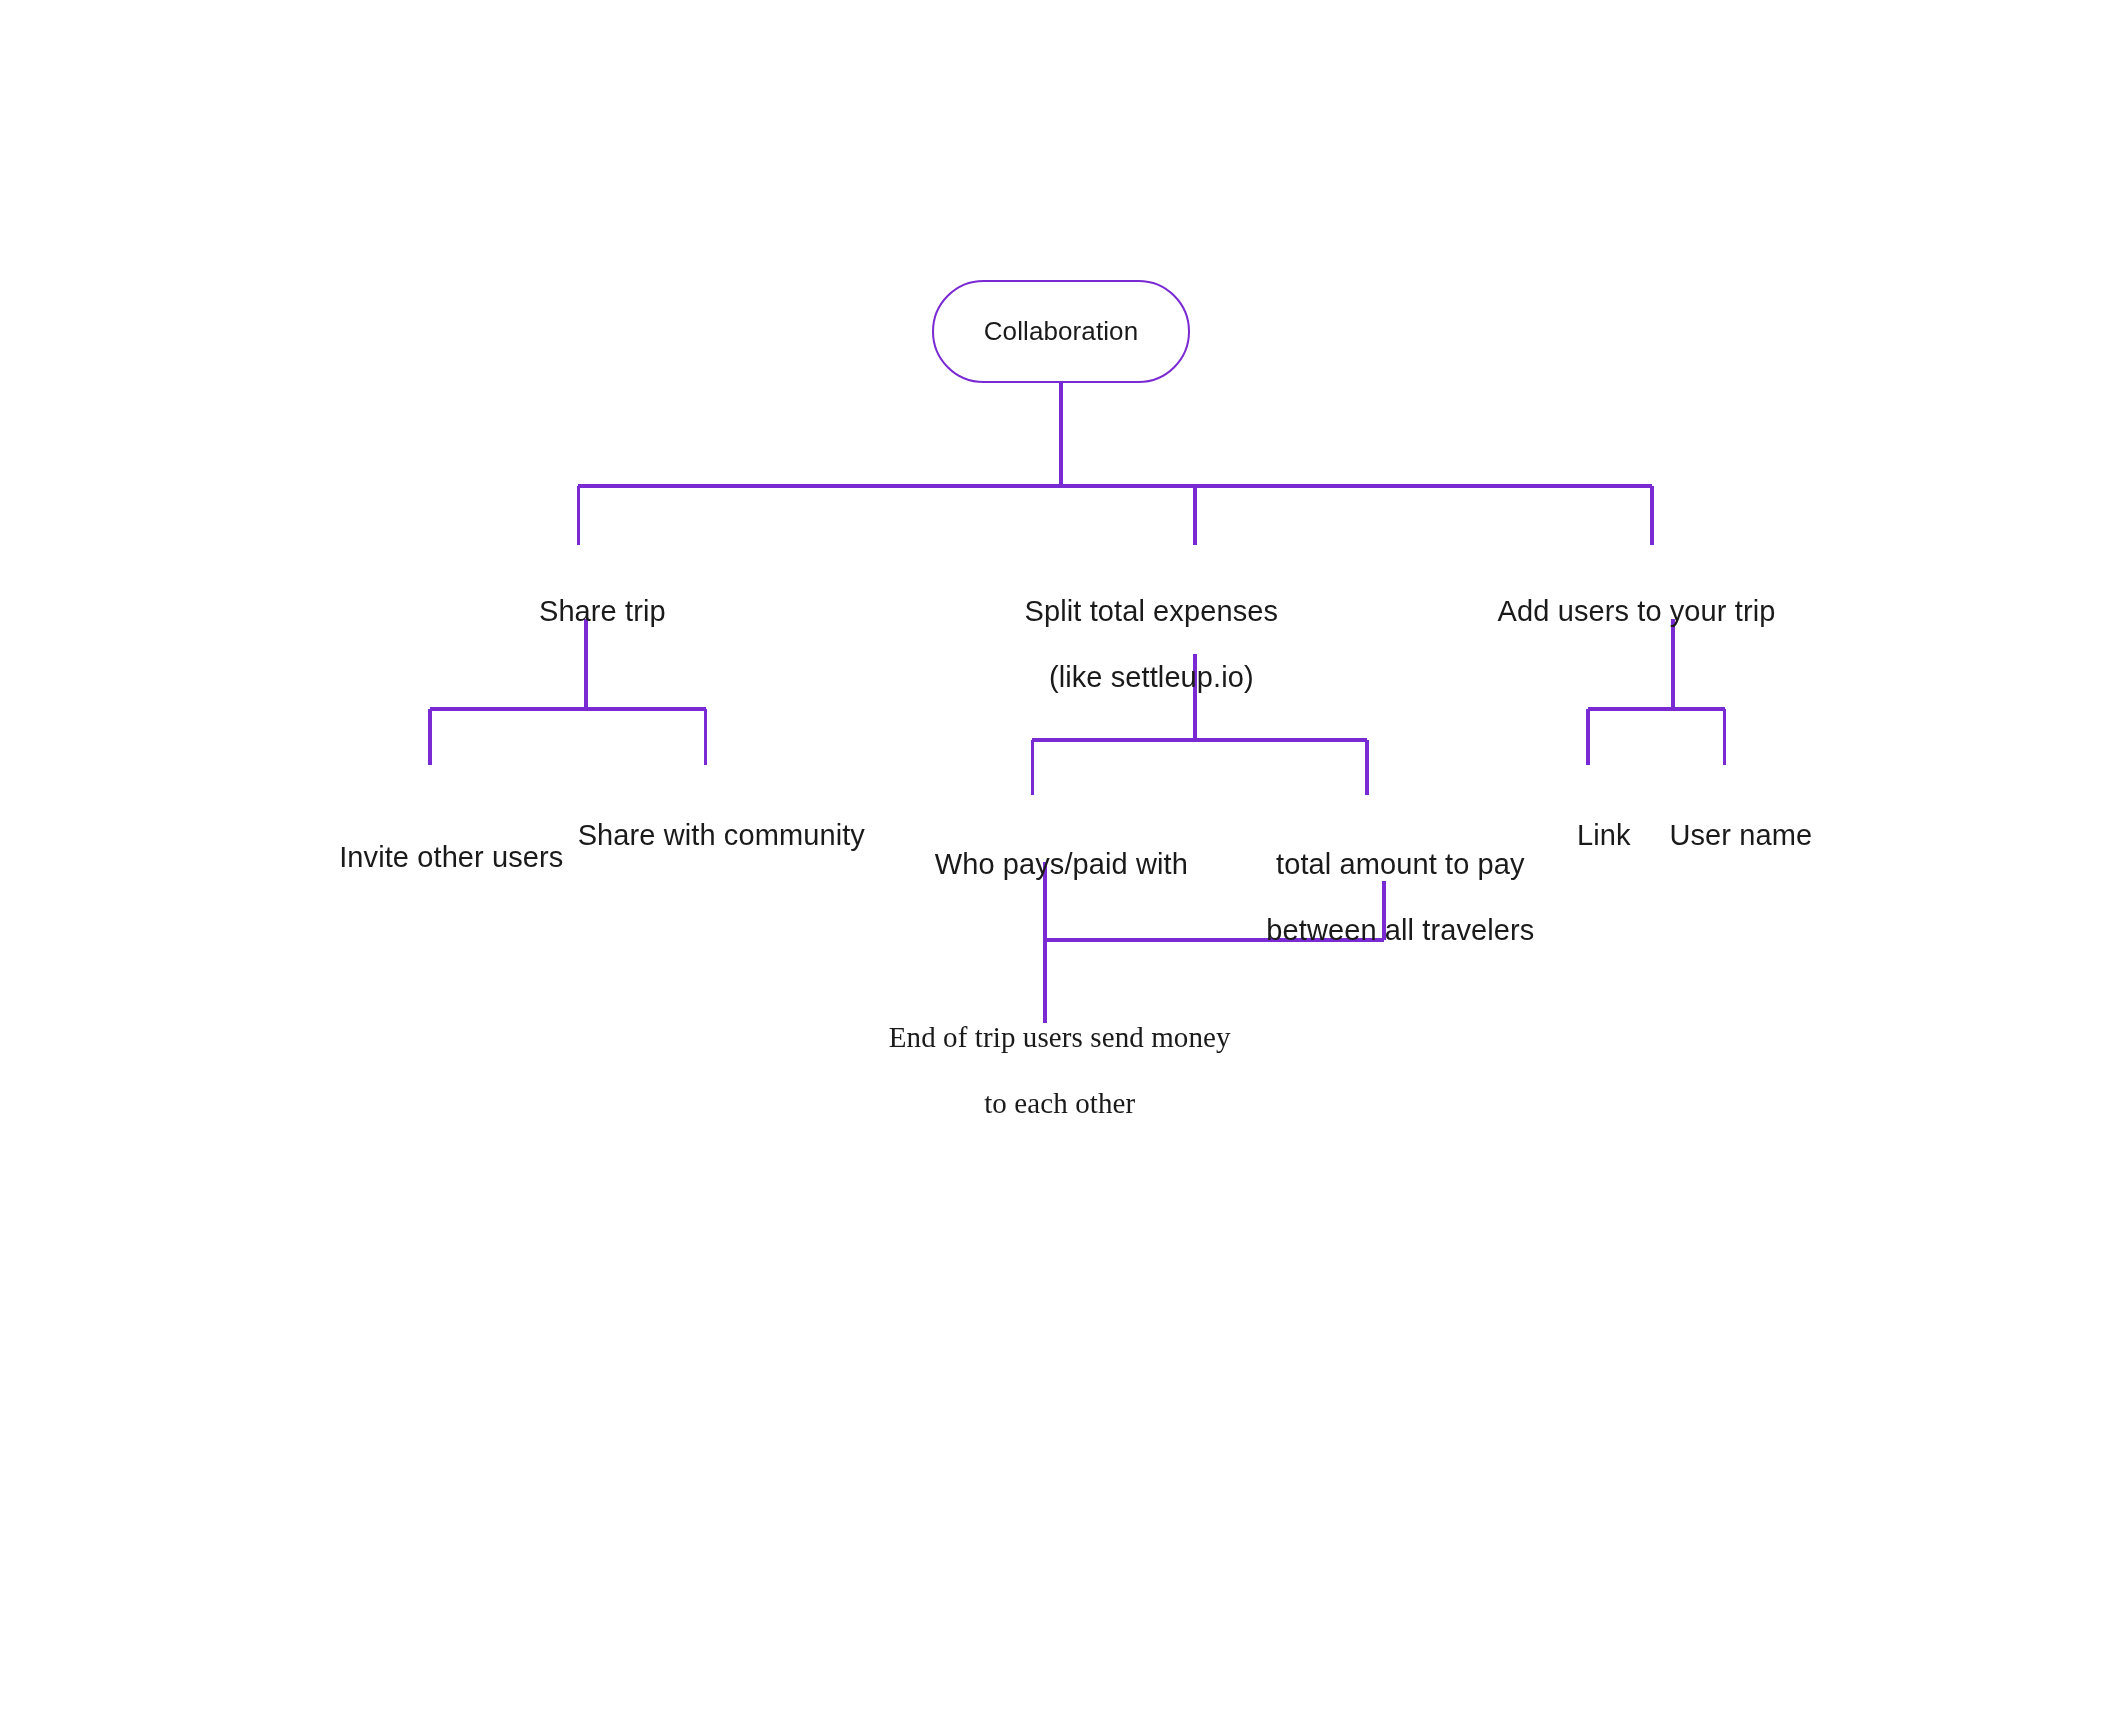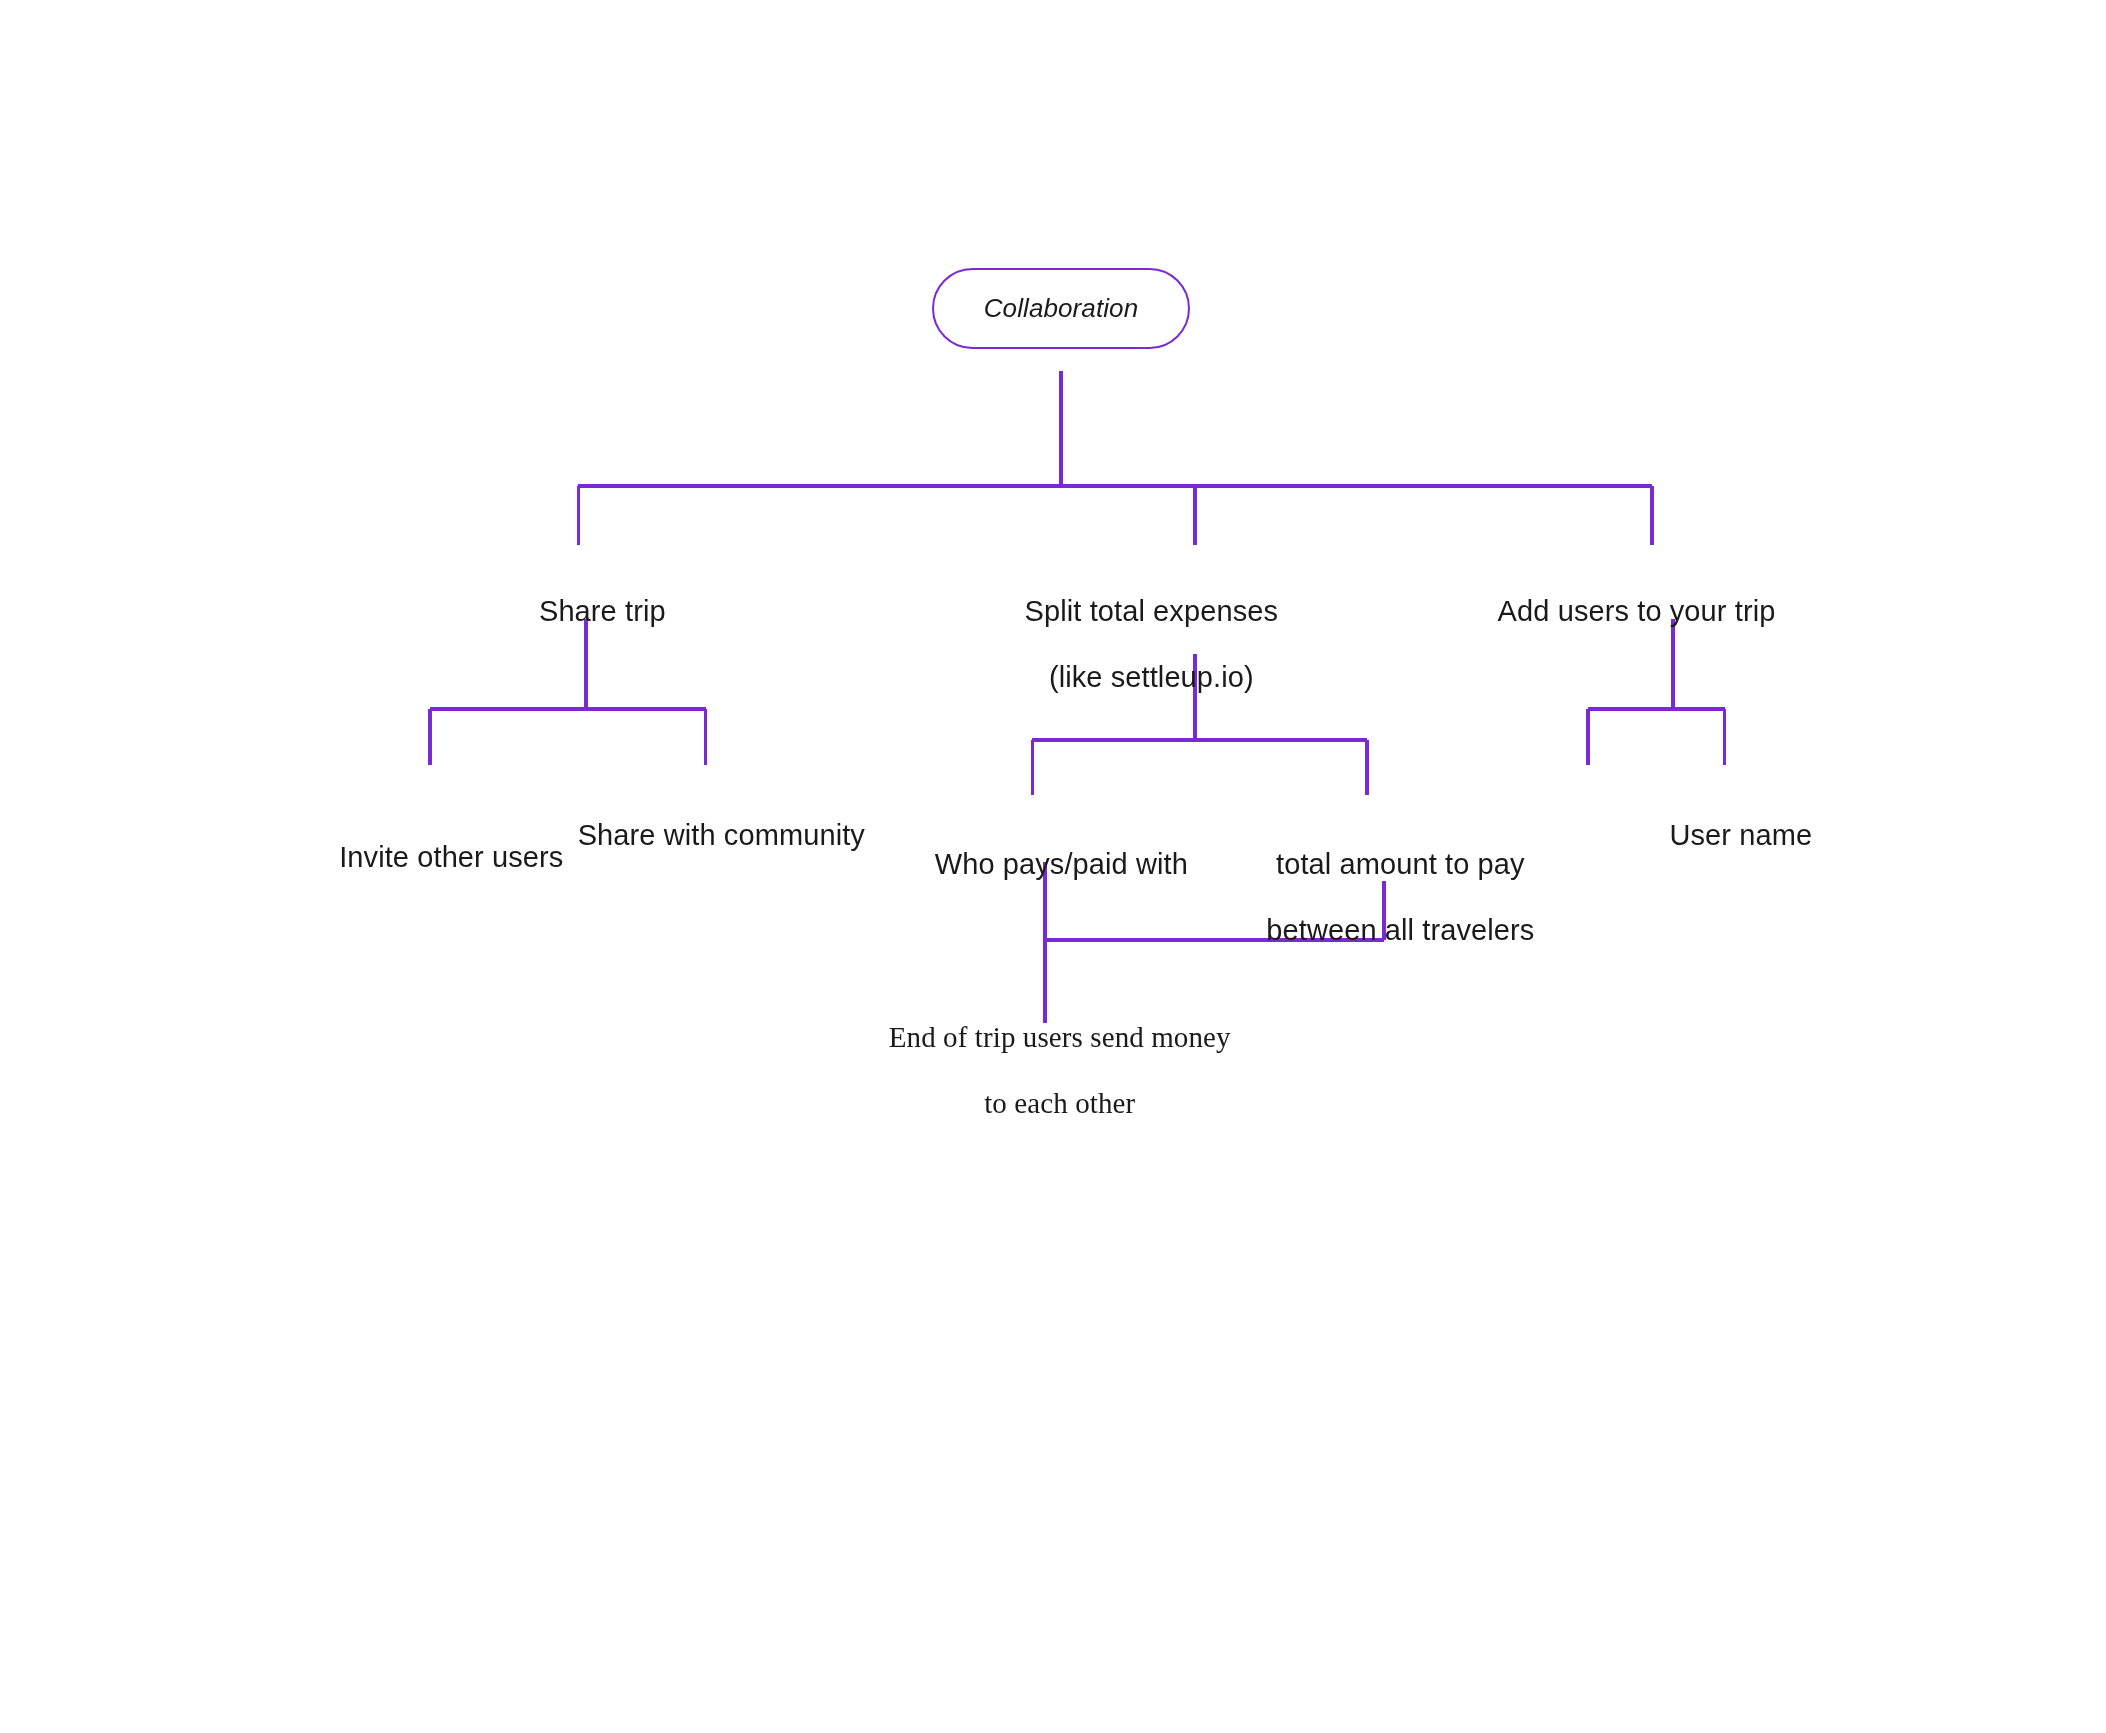--- a/index.html
+++ b/index.html
@@ -81,21 +81,21 @@
       <path d="M1661 742 L1804 742"></path>
       <path d="M1661 742 L1661 800"></path>
       <path d="M1804 742 L1804 800"></path>
 
       <path d="M1093 902 L1093 1070"></path>
       <path d="M1448 922 L1448 983"></path>
       <path d="M1093 983 L1448 983"></path>
     </g>
   </svg>
 
-  <div class="root-node" id="node-collaboration" style="left:932px; top:268px; width:258px; height:81px;font-style:italic;">
+  <div class="root-node" id="node-collaboration" style="left:932px; top:280px; width:258px; height:103px;">
     <span class="node-label">Collaboration</span>
   </div>
 
   <div class="node-label" style="left:395px; top:562px; width:382px;">
     <span>Share trip</span>
   </div>
 
   <div class="node-label" style="left:944px; top:562px; width:382px;">
     <span>Split total expenses</span><br>
     <span>(like settleup.io)</span>
@@ -115,20 +115,23 @@
 
   <div class="node-label" style="left:854px; top:815px; width:382px;">
     <span>Who pays/paid with</span>
   </div>
 
   <div class="node-label" style="left:1193px; top:815px; width:382px;">
     <span>total amount to pay</span><br>
     <span>between all travelers</span>
   </div>
 
+  <div class="node-label" style="left:1492px; top:786px; width:191px;">
+    <span>Link</span>
+  </div>
 
   <div class="node-label" style="left:1629px; top:786px; width:191px;">
     <span>User name</span>
   </div>
 
   <div class="node-label" style="left:806px; top:988px; width:478px;font-family:Liberation Serif, serif;">
     <span>End of trip users send money</span><br>
     <span>to each other</span>
   </div>
 

